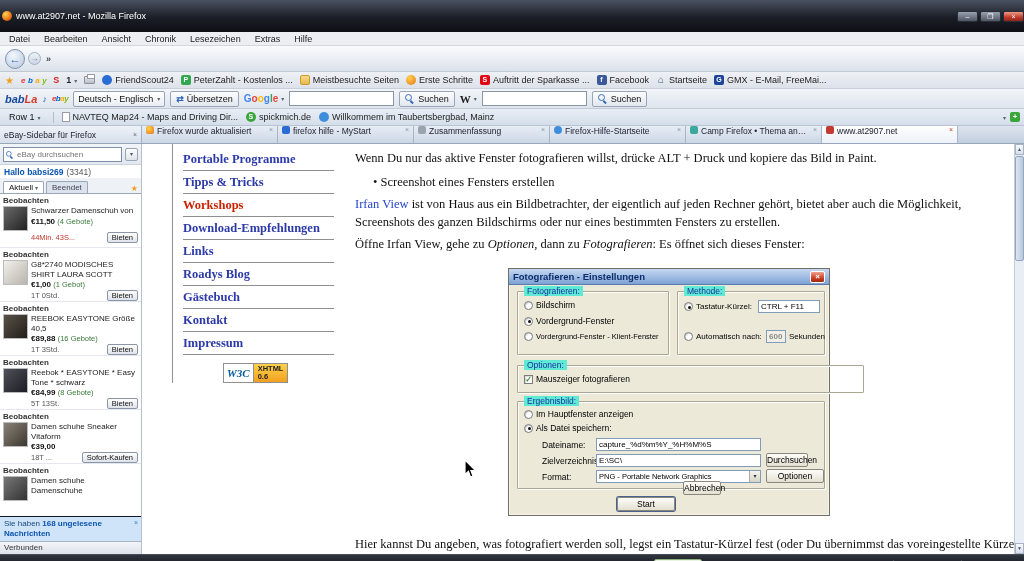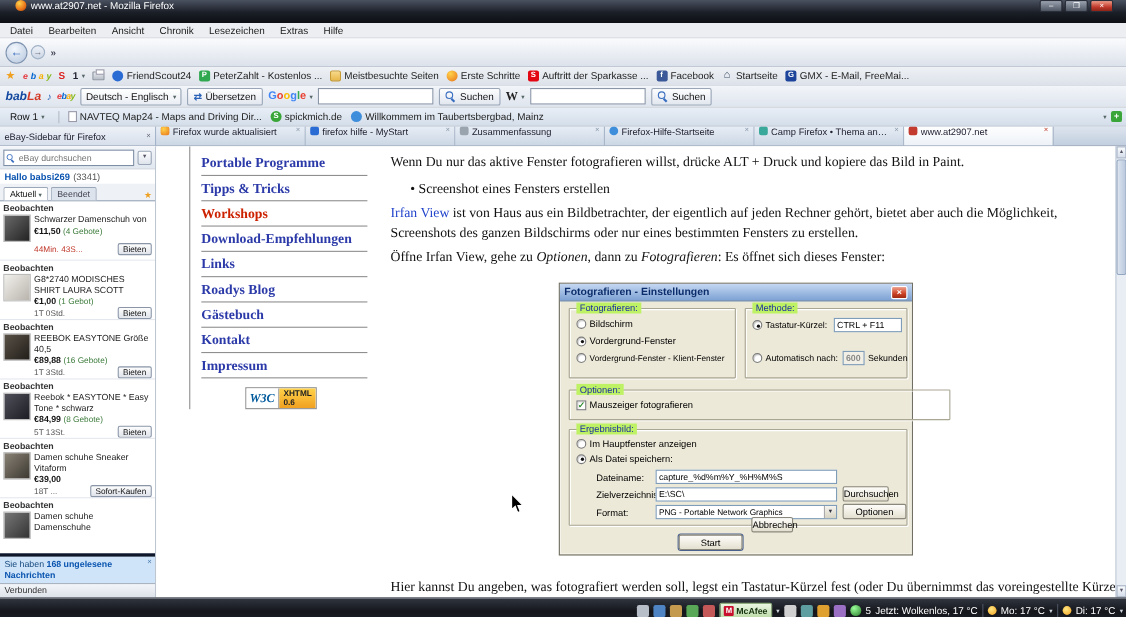--- a/index.html
+++ b/index.html
@@ -1,20 +1,20 @@
 <!DOCTYPE html>
 <html><head>
 <meta charset="utf-8">
 <style>
 *{margin:0;padding:0;box-sizing:border-box}
 body{background:#555}
 .screen{position:relative;width:1024px;height:561px;overflow:hidden;background:#fff;font-family:"Liberation Sans",sans-serif;font-size:10px;color:#111}
 
 
-.titlebar{height:21px;background:linear-gradient(#4a5160,#1a1e26 55%,#0d0f14);display:flex;align-items:flex-start;padding:0 12px;color:#fff}
+.titlebar{height:32px;background:linear-gradient(#4a5160,#1a1e26 55%,#0d0f14);display:flex;align-items:center;padding:0 0;color:#fff}
 .ff-icon{width:10px;height:10px;border-radius:50%;background:radial-gradient(circle at 35% 30%,#ffd24a,#e8731a 60%,#9c3a00);margin:0 4px 0 2px;flex:0 0 auto}
 .title-text{font-size:9px;flex:1;white-space:nowrap;overflow:hidden}
 .winbtns{display:flex;gap:2px}
 .winbtn{width:21px;height:11px;border-radius:2px;font-size:7px;line-height:10px;text-align:center;color:#fff;border:1px solid #2a2e38}
 .winbtn.mn,.winbtn.mx{background:linear-gradient(#9aa2b0,#4e5664)}
 .winbtn.cl{background:linear-gradient(#f09a86,#c0392b 60%,#8e2417)}
 
 
 .menubar{height:14px;background:#eceef1;border-bottom:1px solid #d4d7dc;display:flex;align-items:center;padding-left:2px}
 .menu-item{padding:0 7px;font-size:9px;color:#222}
@@ -106,21 +106,21 @@
 .t6{background:linear-gradient(135deg,#777,#333)}
 .item-info{flex:1;min-width:0}
 .item-title{font-size:8px;line-height:1.2;color:#222;max-height:19px;overflow:hidden}
 .price-row{font-size:8px;margin-top:1px;white-space:nowrap;overflow:hidden}
 .price{font-weight:bold;color:#111}
 .bids{color:#3a7a3a;font-size:7.5px}
 .item-foot{display:flex;justify-content:space-between;align-items:center;margin-top:1px;padding-left:28px}
 .item-time{font-size:7.5px;color:#555;white-space:nowrap}
 .item-time.urgent{color:#c0392b}
 .bid-btn{font-size:7.5px;padding:0 4px;height:11px;line-height:10px;background:linear-gradient(#fdfdfd,#dfe3ea);border:1px solid #8a96a8;border-radius:2px;white-space:nowrap}
-.sb-notif{position:absolute;left:0;right:0;bottom:13px;background:#cfe4f8;border-top:3px solid #0f172a;padding:2px 12px 2px 4px;font-size:8px;color:#14477e;line-height:1.25}
+.sb-notif{position:absolute;left:0;right:0;bottom:13px;background:#cfe4f8;border-top:1px solid #0f172a;padding:2px 12px 2px 4px;font-size:8px;color:#14477e;line-height:1.25}
 .sb-notif .nlink{font-weight:bold;color:#0a54b0}
 .notif-x{position:absolute;right:3px;top:2px;font-size:7px;color:#4a7cb0}
 .sb-status{position:absolute;left:0;right:0;bottom:0;height:13px;background:linear-gradient(#f3f5f8,#dde2ea);border-top:1px solid #aab3c0;font-size:8px;color:#333;padding:1px 4px}
 
 
 .main{flex:1;position:relative;background:#fff;overflow:hidden;font-family:"Liberation Serif",serif}
 .site-menu{position:absolute;left:30px;top:0;width:162px;border-left:1px solid #8f8f8f;padding:4px 0 0 10px}
 .sm-item{font-weight:bold;font-size:12.5px;color:#2b3aa8;padding:4px 0 3px;border-bottom:1px solid #8f8f8f}
 .sm-item.active{color:#cc2200}
 .w3c-badge{margin:8px 0 0 40px;display:inline-flex;height:20px;border:1px solid #8f8f8f;overflow:hidden}
@@ -133,21 +133,21 @@
 .link-blue{color:#2244cc}
 .em{font-style:italic}
 .clip-line{position:absolute;left:213px;top:393px;width:660px;font-size:12.5px;color:#111;white-space:nowrap;overflow:hidden}
 
 
 .dialog{position:absolute;left:366px;top:124px;width:322px;height:248px;background:#ece9d8;border:1px solid #716f64;box-shadow:0 0 0 1px #f6f4ea inset;font-family:"Liberation Sans",sans-serif;font-size:8.5px;color:#000}
 .dlg-title{height:16px;background:linear-gradient(#c6d8f2,#7da2d4);display:flex;align-items:center;padding:0 4px;font-weight:bold;font-size:9.5px;color:#0c2d6b;border-bottom:1px solid #5a7cab}
 .dlg-title .t{flex:1;white-space:nowrap;overflow:hidden}
 .dlg-x{width:15px;height:12px;background:linear-gradient(#f0a08c,#cc4125 60%,#9c2a12);border:1px solid #fff;border-radius:2px;color:#fff;font-size:8px;line-height:10px;text-align:center}
 .grp{position:absolute;border:1px solid #a9a694;box-shadow:1px 1px 0 #fff,1px 1px 0 #fff inset;border-radius:1px}
-.grp-label{position:absolute;top:-6px;left:6px;background:#bef264;padding:0 3px;color:#1b2fa0;font-size:8.5px;white-space:nowrap}
+.grp-label{position:absolute;top:-6px;left:6px;background:#5eead4;padding:0 3px;color:#1b2fa0;font-size:8.5px;white-space:nowrap}
 .drow{position:absolute;display:flex;align-items:center;gap:3px;white-space:nowrap}
 .radio{width:9px;height:9px;border:1px solid #7a7a7a;border-radius:50%;background:#fff;position:relative;flex:0 0 auto;box-shadow:inset 1px 1px 1px rgba(0,0,0,.2)}
 .radio.sel::after{content:"";position:absolute;left:2.5px;top:2.5px;width:3px;height:3px;border-radius:50%;background:#111}
 .chk{width:9px;height:9px;border:1px solid #7a7a7a;background:#fff;flex:0 0 auto;font-size:8px;line-height:8px;text-align:center;color:#2a8a2a;font-weight:bold;box-shadow:inset 1px 1px 1px rgba(0,0,0,.15)}
 .txt{position:absolute;height:13px;border:1px solid #7f9db9;background:#fff;font-size:8px;padding:0 2px;font-family:"Liberation Sans",sans-serif}
 .txt.dis{background:#f2f0e6;color:#888}
 .combo{position:absolute;height:13px;border:1px solid #7f9db9;background:#fff;display:flex;align-items:center}
 .combo-text{flex:1;font-size:7.5px;padding:0 2px;white-space:nowrap;overflow:hidden}
 .combo-btn{width:11px;height:100%;background:linear-gradient(#f4f3ee,#d8d4c4);border-left:1px solid #aaa;font-size:6px;text-align:center;line-height:11px;color:#334}
 .dbtn{position:absolute;height:14px;background:linear-gradient(#fdfcf9,#e4e0d0);border:1px solid #8a887c;border-radius:2px;font-size:8.5px;text-align:center;line-height:12px}

